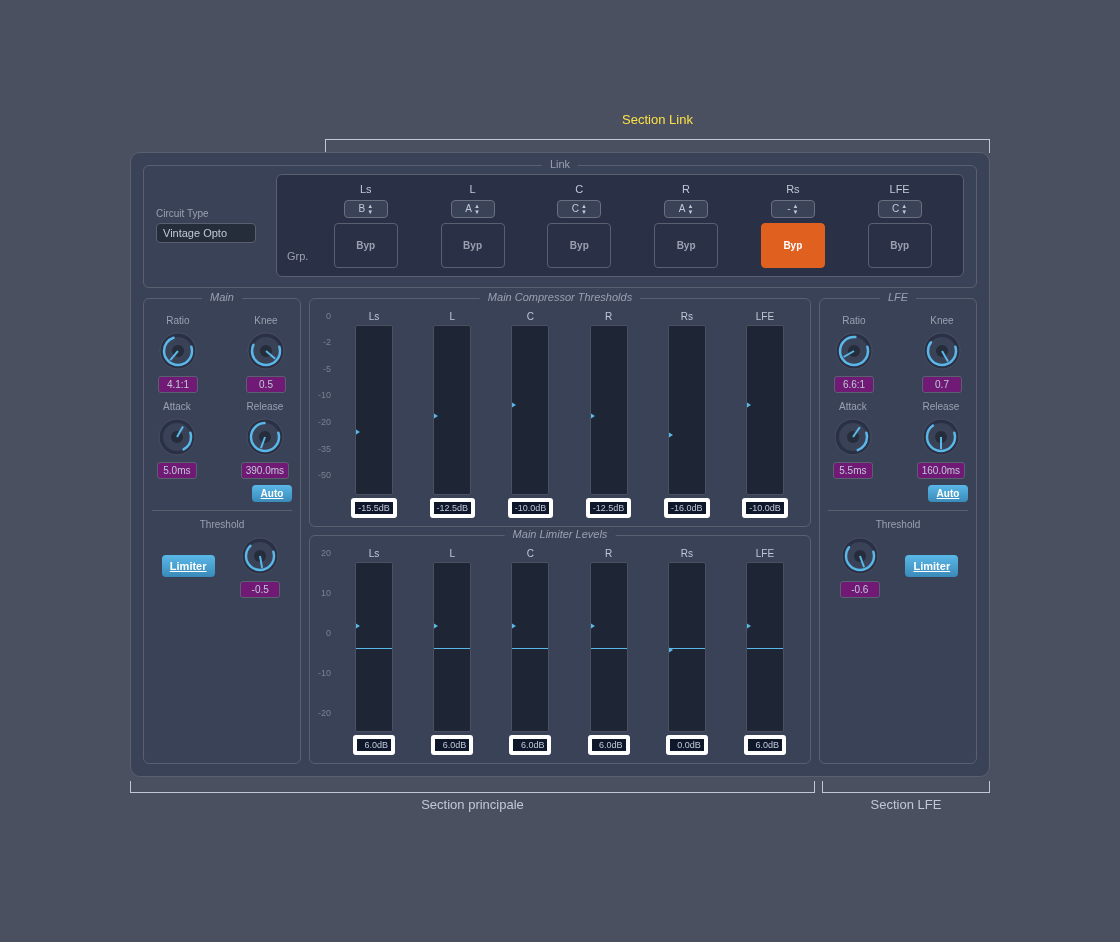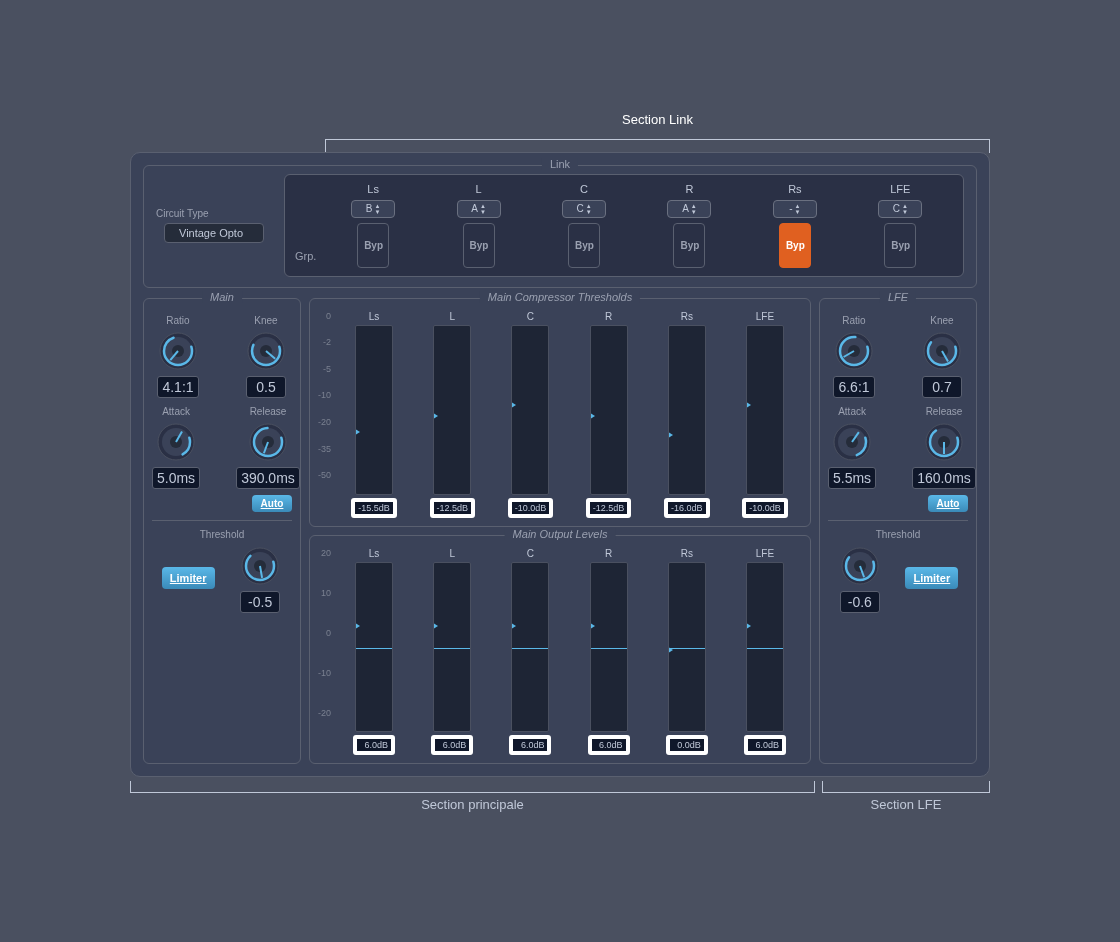--- a/index.html
+++ b/index.html
@@ -23,21 +23,21 @@
       position: absolute;
       top: 0;
       left: 195px;
       right: 0;
       display: flex;
       flex-direction: column;
       align-items: center;
     }
     .section-link-label {
       font-size: 13px;
-      color: #ffffff;
+      color: #fde047;
       margin-bottom: 12px;
     }
     .section-link-bracket {
       width: 100%;
       height: 14px;
       border-top: 1px solid #c0c8d8;
       border-left: 1px solid #c0c8d8;
       border-right: 1px solid #c0c8d8;
     }
 
@@ -85,26 +85,25 @@
       font-size: 10px;
       color: #9aa0b0;
       margin-bottom: 4px;
     }
     .circuit-type-select {
       background: #252c3a;
       border: 1px solid #5a6070;
       border-radius: 4px;
       color: #c0c8d8;
       font-size: 11px;
-      padding: 3px 14px;
+      padding: 3px 6px;
       cursor: pointer;
       appearance: none;
       -webkit-appearance: none;
       width: 100px;
-      margin-left: 8px;
     }
 
     .channels-grid {
       display: flex;
       flex: 1;
       border: 1px solid #5a6070;
       border-radius: 6px;
       background: #2a3045;
       padding: 8px 10px;
       gap: 0;
@@ -152,21 +151,21 @@
       line-height: 1;
     }
     .byp-btn {
       background: #2a3045;
       border: 1px solid #5a6070;
       border-radius: 4px;
       color: #9aa0b0;
       font-size: 10px;
       padding: 16px 6px;
       cursor: pointer;
-      width: 32px;
+      width: 64px;
       text-align: center;
       font-weight: bold;
     }
     .byp-btn.active {
       background: #e06020;
       border-color: #e06020;
       color: #fff;
     }
 
     
@@ -218,25 +217,25 @@
     .knob {
       width: 44px;
       height: 44px;
       position: relative;
     }
     .knob svg {
       width: 44px;
       height: 44px;
     }
     .knob-value {
-      background: #0f172a;
+      background: #701a75;
       border: 1px solid #5a6070;
       border-radius: 3px;
       color: #c0c8d8;
-      font-size: 14px;
+      font-size: 10px;
       padding: 2px 4px;
       text-align: center;
       min-width: 40px;
     }
 
     .divider {
       border: none;
       border-top: 1px solid #5a6070;
       margin: 8px 0;
     }
@@ -631,21 +630,21 @@
                   <div class="meter-track">
                     <div class="meter-marker" style="top: 74px;"></div>
                   </div>
                   <span class="meter-value">-10.0dB</span>
                 </div>
               </div>
           </div>
         </div>
 
         <div class="output-section">
-          <span class="section-title">Main Output Levels</span>
+          <span class="section-title">Main Limiter Levels</span>
           <div class="channels-meter-grid">
             <div class="output-scale" id="out-scale">
                 <span>20</span>
                 <span>10</span>
                 <span>0</span>
                 <span>-10</span>
                 <span>-20</span>
               </div>
             <div id="out-channels" style="display:flex; flex:1; gap:4px;">
                 <div class="meter-col">

